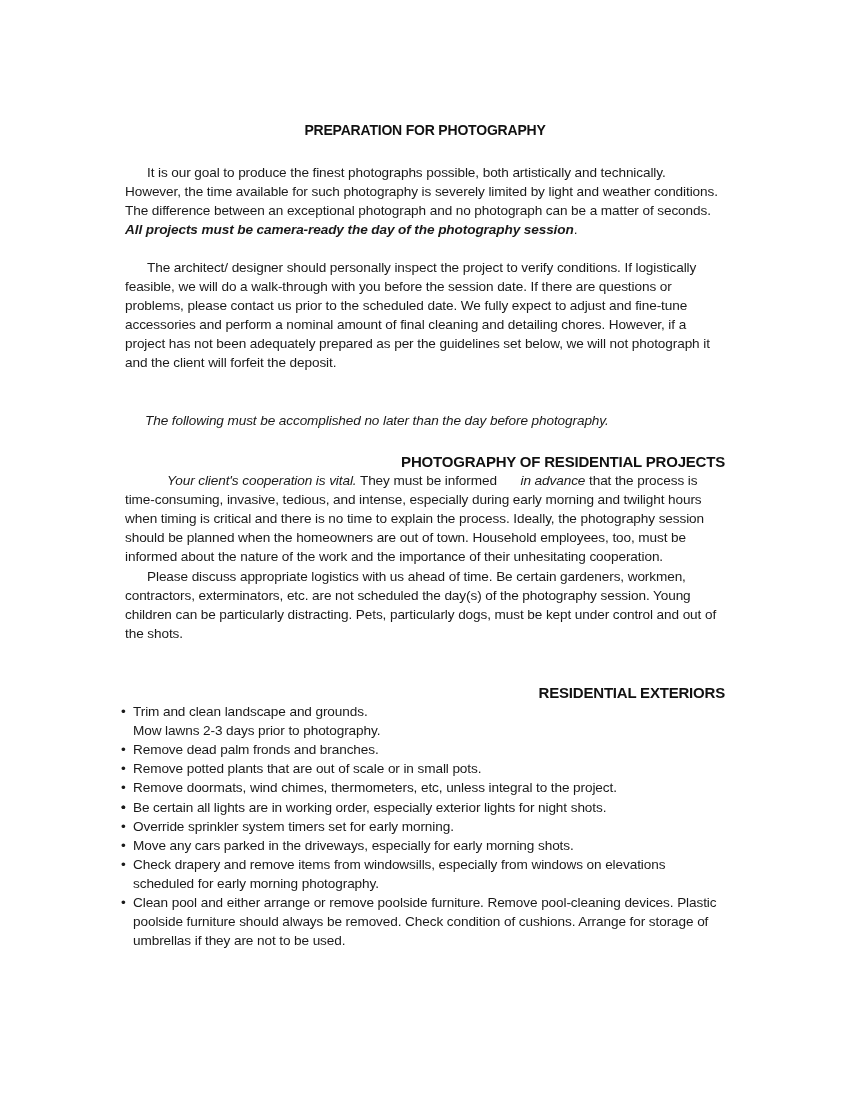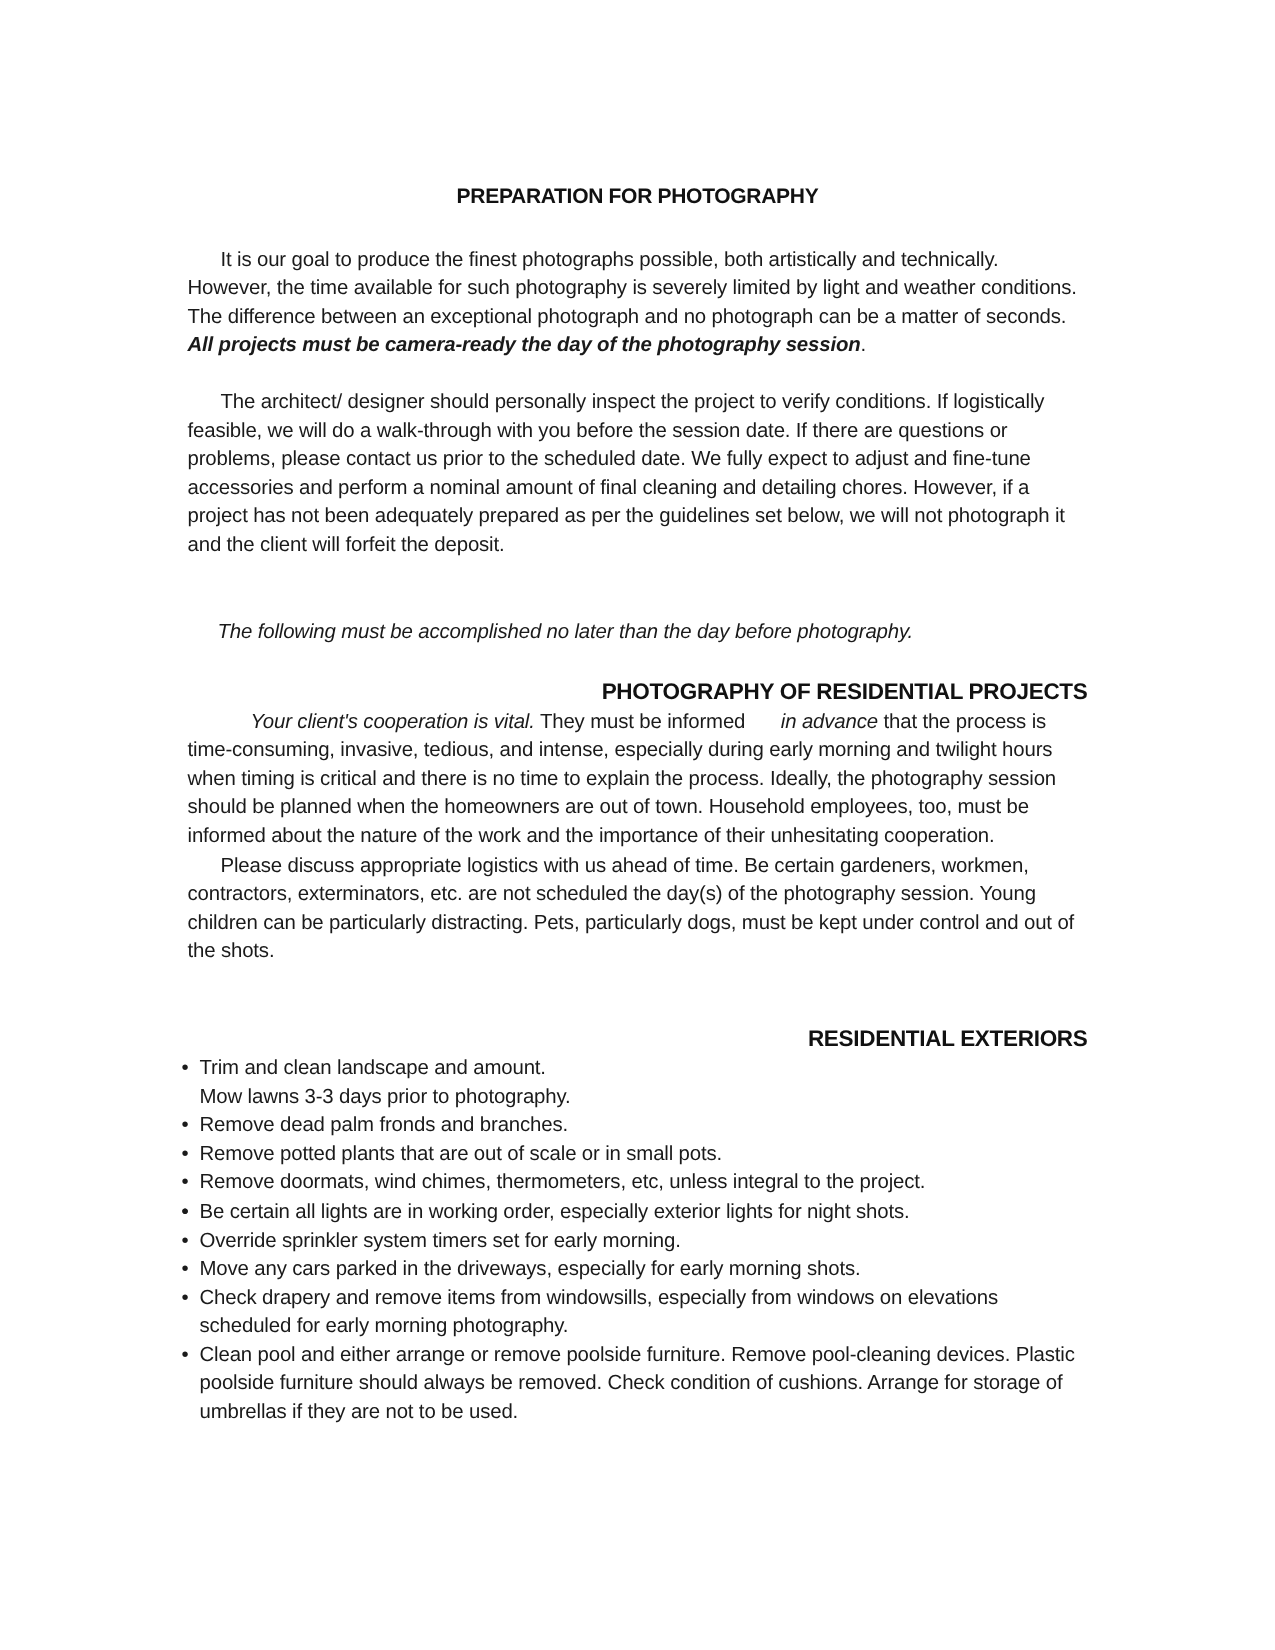--- a/index.html
+++ b/index.html
@@ -53,21 +53,21 @@
 
   <div class="block4">
     <h2 class="h2">PHOTOGRAPHY OF RESIDENTIAL PROJECTS</h2>
     <p class="indent"><span class="italic">Your client's cooperation is vital.</span><span> They must be informed </span><span class="italic">in advance</span><span> that the process is time-consuming, invasive, tedious, and intense, especially during early morning and twilight hours when timing is critical and there is no time to explain the process. Ideally, the photography session should be planned when the homeowners are out of town. Household employees, too, must be informed about the nature of the work and the importance of their unhesitating cooperation.</span></p>
     <p class="indent">Please discuss appropriate logistics with us ahead of time. Be certain gardeners, workmen, contractors, exterminators, etc. are not scheduled the day(s) of the photography session. Young children can be particularly distracting. Pets, particularly dogs, must be kept under control and out of the shots.</p>
   </div>
 
   <div class="block5">
     <h2 class="h2" style="margin-left:4px">RESIDENTIAL EXTERIORS</h2>
     <ul class="bullets">
-      <li><span class="dot">•</span><span>Trim and clean landscape and amount.</span><br><span>Mow lawns 3-3 days prior to photography.</span></li>
+      <li><span class="dot">•</span><span>Trim and clean landscape and grounds.</span><br><span>Mow lawns 2-3 days prior to photography.</span></li>
       <li><span class="dot">•</span><span>Remove dead palm fronds and branches.</span></li>
       <li><span class="dot">•</span><span>Remove potted plants that are out of scale or in small pots.</span></li>
       <li><span class="dot">•</span><span>Remove doormats, wind chimes, thermometers, etc, unless integral to the project.</span></li>
       <li><span class="dot">•</span></li>
       <li><span class="dot">•</span><span>Be certain all lights are in working order, especially exterior lights for night shots.</span></li>
       <li><span class="dot">•</span><span>Override sprinkler system timers set for early morning.</span></li>
       <li><span class="dot">•</span><span>Move any cars parked in the driveways, especially for early morning shots.</span></li>
       <li><span class="dot">•</span><span>Check drapery and remove items from windowsills, especially from windows on elevations scheduled for early morning photography.</span></li>
       <li><span class="dot">•</span><span>Clean pool and either arrange or remove poolside furniture. Remove pool-cleaning devices. Plastic poolside furniture should always be removed. Check condition of cushions. Arrange for storage of umbrellas if they are not to be used.</span></li>
     </ul>

